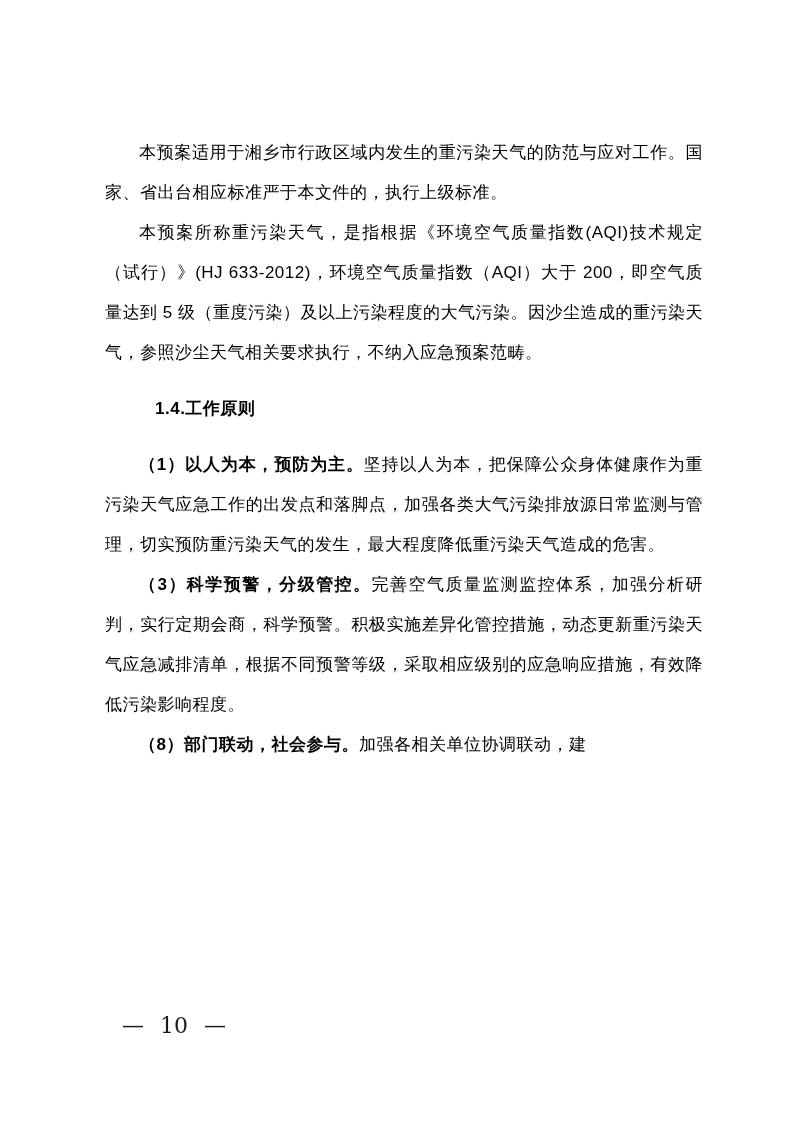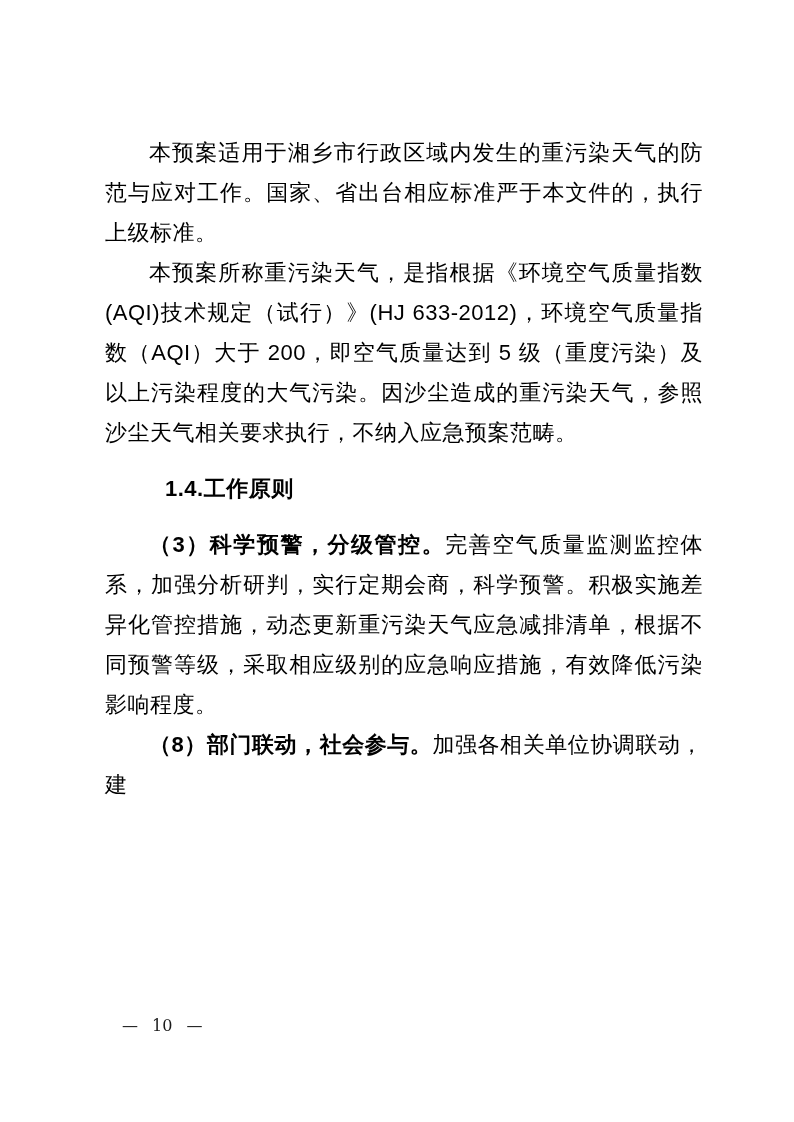--- a/index.html
+++ b/index.html
@@ -14,21 +14,21 @@
     margin: 0 auto;
     background: #ffffff;
     overflow: hidden;
     font-family: "Liberation Sans", sans-serif;
   }
   .content {
     position: absolute;
     left: 105px;
     top: 133px;
     width: 598px;
-    font-size: 22px;
+    font-size: 17px;
     line-height: 40px;
     color: #000000;
     text-align: justify;
     letter-spacing: 0.5px;
   }
   .para {
     margin: 0;
     text-indent: 2em;
   }
   .section-heading {
@@ -37,38 +37,39 @@
     font-weight: 700;
   }
   .lead {
     font-weight: 700;
   }
   .page-footer {
     position: absolute;
     left: 122px;
     top: 1014px;
     font-family: "DejaVu Serif", "Liberation Serif", serif;
-    font-size: 16px;
+    font-size: 22px;
     line-height: 24px;
     color: #1a1a1a;
     word-spacing: 9px;
   }
 </style>
 </head>
 <body>
 
 <div class="page">
   <div class="content">
 
     <p class="para">本预案适用于湘乡市行政区域内发生的重污染天气的防范与应对工作。国家、省出台相应标准严于本文件的，执行上级标准。</p>
 
     <p class="para">本预案所称重污染天气，是指根据《环境空气质量指数(AQI)技术规定（试行）》(HJ 633-2012)，环境空气质量指数（AQI）大于 200，即空气质量达到 5 级（重度污染）及以上污染程度的大气污染。因沙尘造成的重污染天气，参照沙尘天气相关要求执行，不纳入应急预案范畴。</p>
 
     <p class="section-heading">1.4.工作原则</p>
 
+    <p class="para"><span class="lead">（1）以人为本，预防为主。</span><span>坚持以人为本，把保障公众身体健康作为重污染天气应急工作的出发点和落脚点，加强各类大气污染排放源日常监测与管理，切实预防重污染天气的发生，最大程度降低重污染天气造成的危害。</span></p>
 
     <p class="para"><span class="lead">（3）科学预警，分级管控。</span><span>完善空气质量监测监控体系，加强分析研判，实行定期会商，科学预警。积极实施差异化管控措施，动态更新重污染天气应急减排清单，根据不同预警等级，采取相应级别的应急响应措施，有效降低污染影响程度。</span></p>
 
 
     <p class="para"><span class="lead">（8）部门联动，社会参与。</span><span>加强各相关单位协调联动，建</span></p>
 
   </div>
 
   <div class="page-footer">— 10 —</div>
 </div>

